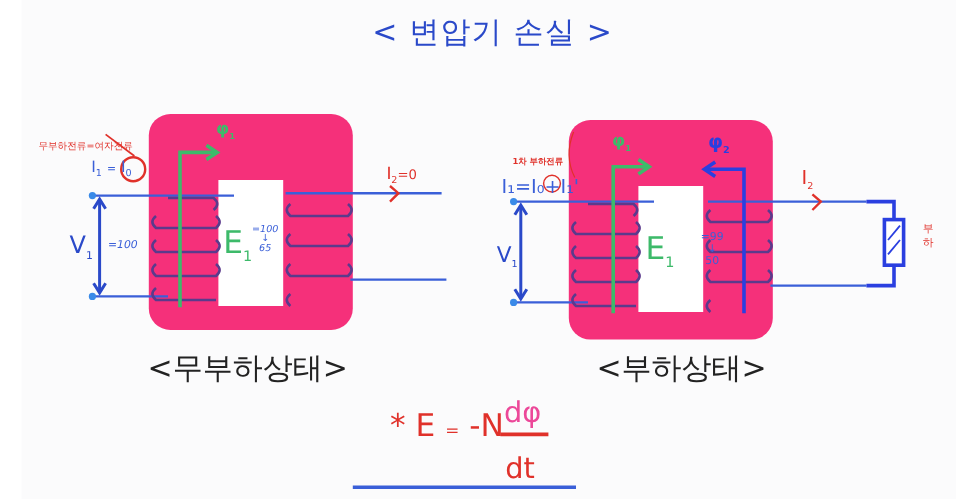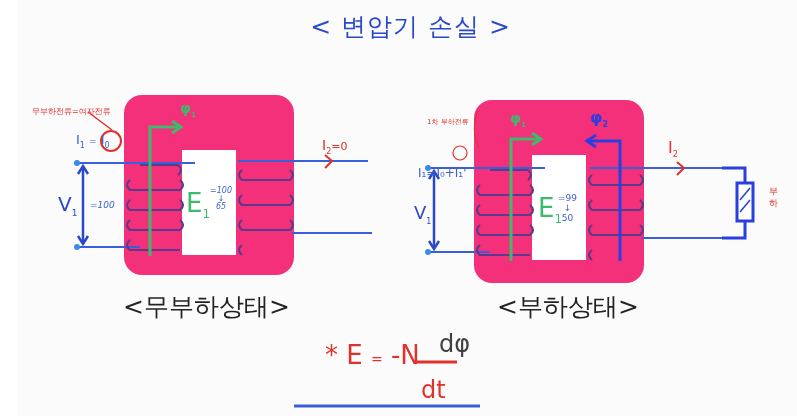--- a/index.html
+++ b/index.html
@@ -104,21 +104,21 @@
 
   <line x1="417" y1="362" x2="457" y2="362" stroke="#e0312a" stroke-width="3"></line>
   <line x1="294" y1="406" x2="480" y2="406" stroke="#3a5fd8" stroke-width="3"></line>
 
   <line x1="88" y1="112" x2="112" y2="130" stroke="#e0312a" stroke-width="1.5"></line>
   <circle cx="111" cy="141" r="10" fill="none" stroke="#e0312a" stroke-width="2"></circle>
   <path d="M478,110 Q470,130 479,148" fill="none" stroke="#e0312a" stroke-width="1"></path>
   <circle cx="460" cy="153" r="7" fill="none" stroke="#e0312a" stroke-width="1.2"></circle>
 </svg>
 
-<div style="position:absolute;left:32px;top:106px;color:#e0312a;font-size:8px;">무부하전류=여자전류</div>
+<div style="position:absolute;left:32px;top:116px;color:#e0312a;font-size:8px;">무부하전류=여자전류</div>
 <div style="position:absolute;left:76px;top:132px;color:#3a5fd8;font-size:13px;">
   <span>I</span><sub style="font-size:8px">1</sub>
   <span style="font-size:9px">=</span>
   <span>I</span><sub style="font-size:8px">0</sub>
 </div>
 <div style="position:absolute;left:58px;top:192px;color:#2a49c9;font-size:20px;">
   <span>V</span><sub style="font-size:9px">1</sub>
 </div>
 <div style="position:absolute;left:90px;top:200px;color:#3a5fd8;font-size:9px;font-style:italic;">=100</div>
 <div style="position:absolute;left:186px;top:188px;color:#3dba6a;font-size:26px;">
@@ -129,29 +129,29 @@
     <div>↓</div>
     <div>65</div>
 </div>
 <div style="position:absolute;left:180px;top:100px;color:#3dba6a;font-size:14px;font-weight:bold;">
   <span>φ</span><sub style="font-size:7px">1</sub>
 </div>
 <div style="position:absolute;left:322px;top:137px;color:#e0312a;font-size:14px;">
   <span>I</span><sub style="font-size:8px">2</sub><span style="font-size:11px">=0</span>
 </div>
 
-<div style="position:absolute;left:427px;top:117px;color:#e0312a;font-size:7px;">1차 부하전류</div>
-<div style="position:absolute;left:418px;top:146px;color:#3a5fd8;font-size:12px;margin-top:20px;">I₁=I₀+I₁'</div>
+<div style="position:absolute;left:427px;top:130px;color:#e0312a;font-size:7px;font-weight:bold;">1차 부하전류</div>
+<div style="position:absolute;left:418px;top:146px;color:#3a5fd8;font-size:16px;">I₁=I₀+I₁'</div>
 <div style="position:absolute;left:414px;top:202px;color:#2a49c9;font-size:18px;">
   <span>V</span><sub style="font-size:8px">1</sub>
 </div>
 <div style="position:absolute;left:538px;top:193px;color:#3dba6a;font-size:26px;">
   <span>E</span><sub style="font-size:12px">1</sub>
 </div>
-<div style="position:absolute;left:558px;top:193px;color:#3a5fd8;font-size:9px;line-height:10px;text-align:center;">
+<div style="position:absolute;left:584px;top:193px;color:#3a5fd8;font-size:9px;line-height:10px;text-align:center;">
   <div>=99</div>
     <div>↓</div>
     <div>50</div>
 </div>
 <div style="position:absolute;left:510px;top:110px;color:#3dba6a;font-size:14px;font-weight:bold;">
   <span>φ</span><sub style="font-size:7px">1</sub>
 </div>
 <div style="position:absolute;left:590px;top:108px;color:#2a3fe0;font-size:16px;font-weight:bold;">
   <span>φ</span><sub style="font-size:8px">2</sub>
 </div>
@@ -162,14 +162,14 @@
 
 <div class="caption cap-left">&lt;무부하상태&gt;</div>
 <div class="caption cap-right">&lt;부하상태&gt;</div>
 
 <div style="position:absolute;left:305px;top:340px;color:#e0312a;font-size:26px;margin-left:20px;">
   <span>*</span>
   <span>E</span>
   <span style="font-size:14px">=</span>
   <span>-N</span>
 </div>
-<div style="position:absolute;left:439px;top:330px;color:#404040;font-size:24px;">dφ</div>
+<div style="position:absolute;left:420px;top:330px;color:#ec4899;font-size:24px;">dφ</div>
 <div style="position:absolute;left:421px;top:364px;color:#e0312a;font-size:24px;margin-top:12px;">dt</div>
 
 </body></html>

